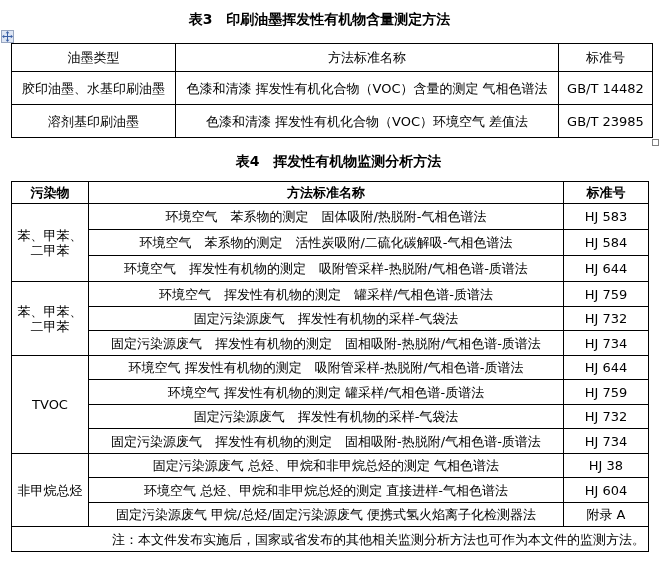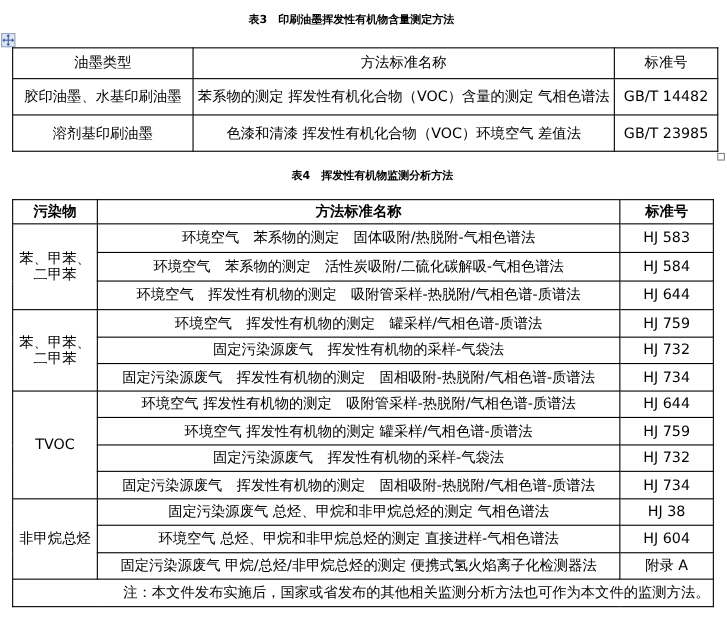--- a/index.html
+++ b/index.html
@@ -4,21 +4,21 @@
 <style>
   html,body { margin:0; padding:0; }
   body {
     width:661px; height:562px; position:relative;
     background:#ffffff; color:#000000;
     font-family:"DejaVu Sans", sans-serif;
     overflow:hidden;
   }
   .doc-title {
     position:absolute; left:0; width:639px;
-    text-align:center; font-weight:bold; font-size:10px; line-height:16px;
+    text-align:center; font-weight:bold; font-size:14px; line-height:16px;
   }
   #title3 { top:11px; }
   #title4 { top:153px;padding-left:19px; }
   table { position:absolute; border-collapse:collapse; table-layout:fixed;padding-left:11px; }
   td {
     border:1px solid #000000; font-size:13px; line-height:15px;
     text-align:center; vertical-align:middle; padding:1px 3px;
     overflow:hidden;
   }
   #table3 { top:43px; left:11px; width:641px; }
@@ -63,21 +63,21 @@
       <col style="width:94px">
     </colgroup>
   <tbody>
     <tr class="h28">
       <td>油墨类型</td>
       <td>方法标准名称</td>
       <td>标准号</td>
     </tr>
     <tr class="h33">
       <td>胶印油墨、水基印刷油墨</td>
-      <td>苯系物的测定 挥发性有机化合物（VOC）含量的测定 气相色谱法</td>
+      <td>色漆和清漆 挥发性有机化合物（VOC）含量的测定 气相色谱法</td>
       <td>GB/T 14482</td>
     </tr>
     <tr class="h33">
       <td>溶剂基印刷油墨</td>
       <td>色漆和清漆 挥发性有机化合物（VOC）环境空气 差值法</td>
       <td>GB/T 23985</td>
     </tr>
   </tbody>
 </table>
 
@@ -147,21 +147,21 @@
     <tr class="h24">
       <td rowspan="3">非甲烷总烃</td>
       <td>固定污染源废气 总烃、甲烷和非甲烷总烃的测定 气相色谱法</td>
       <td>HJ 38</td>
     </tr>
     <tr class="h25">
       <td>环境空气 总烃、甲烷和非甲烷总烃的测定 直接进样-气相色谱法</td>
       <td>HJ 604</td>
     </tr>
     <tr class="h24">
-      <td>固定污染源废气 甲烷/总烃/非甲烷总烃的测定 便携式氢火焰离子化检测器法</td>
+      <td>固定污染源废气 甲烷/总烃/固定污染源废气 便携式氢火焰离子化检测器法</td>
       <td>附录 A</td>
     </tr>
 
     <tr class="h25">
       <td colspan="3" class="note-cell">注：本文件发布实施后，国家或省发布的其他相关监测分析方法也可作为本文件的监测方法。</td>
     </tr>
   </tbody>
 </table>
 
 </body></html>

